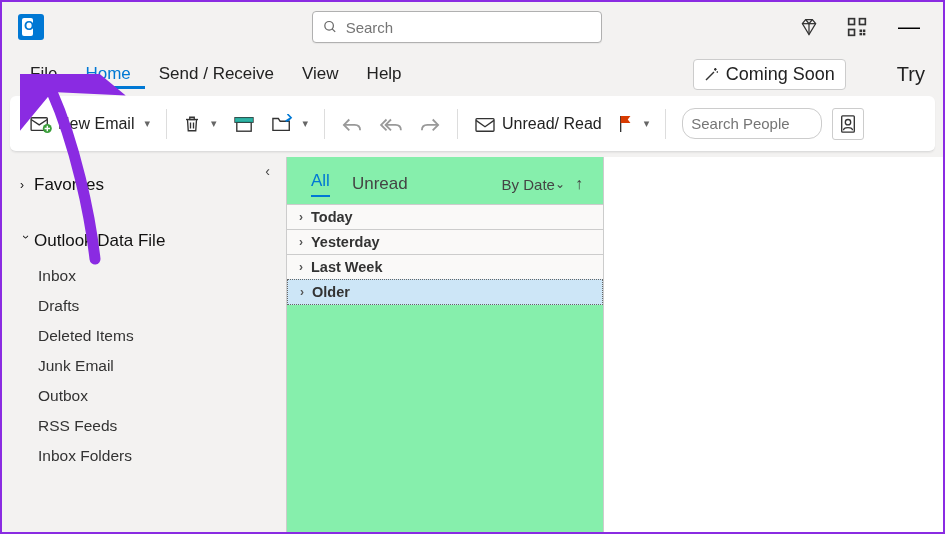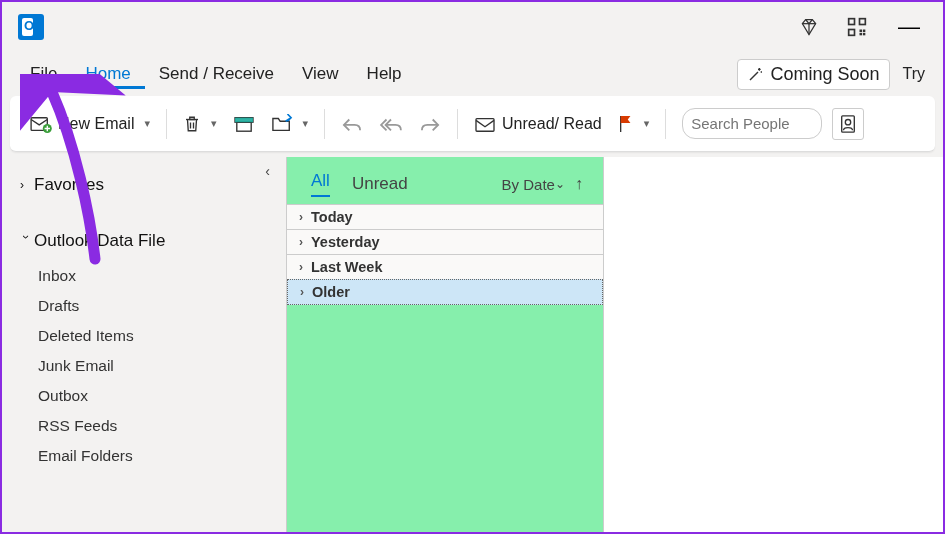--- a/index.html
+++ b/index.html
@@ -16,21 +16,21 @@
 .title-right { margin-left: auto; display: flex; align-items: center; gap: 28px; margin-right: 10px; }
 .title-icon svg { width: 20px; height: 20px; display: block; }
 .min-btn { width: 28px; text-align: center; font-size: 22px; }
 
 
 .menubar { height: 44px; display: flex; align-items: center; padding: 0 14px; font-size: 17px; color: #222; }
 .menu-item { padding: 4px 14px; cursor: default; }
 .menu-item.active { border-bottom: 3px solid #0078d4; color: #0078d4; padding-bottom: 2px; }
 .menu-right { margin-left: auto; display: flex; align-items: center; }
 .coming-soon { background: #fff; border: 1px solid #ccc; border-radius: 4px; padding: 4px 10px; font-size: 18px; display: flex; align-items: center; gap: 6px; margin-right: 8px; }
-.try { padding: 4px 4px; font-size: 16px; }
+.try { padding: 4px 4px; font-size: 20px; margin-left: 39px; }
 
 
 .toolbar { height: 56px; background: #fff; display: flex; align-items: center; padding: 0 12px; border-bottom: 1px solid #ddd; border-radius: 6px; margin: 0 8px 5px 8px; box-shadow: 0 1px 2px rgba(0,0,0,0.06); }
 .tb-btn { display: flex; align-items: center; gap: 6px; padding: 6px 8px; font-size: 16px; color: #222; }
 .tb-sep { width: 1px; height: 30px; background: #ddd; margin: 0 8px; }
 .chev { font-size: 11px; color: #666; margin-left: 4px; }
 .search-people { margin-left: 8px; border: 1px solid #ccc; width: 140px; border-radius: 13px; padding: 6px 8px; font-size: 15px; color: #888; background: #fff; }
 .addr-btn { margin-left: 10px; border: 1px solid #ccc; border-radius: 3px; width: 32px; height: 32px; display: flex; align-items: center; justify-content: center; }
 
 
@@ -57,20 +57,27 @@
 .arrow-overlay { position: absolute; left: 18px; top: 72px; pointer-events: none; }
 
 
 svg { display: block; }
 </style>
 </head>
 <body>
 
 <div class="titlebar">
   <div class="app-icon"></div>
+  <div class="searchbox">
+    <svg class="search-svg" viewBox="0 0 24 24" fill="none" stroke="#666" stroke-width="2">
+        <circle cx="10" cy="10" r="7"></circle>
+        <line x1="20" y1="20" x2="15" y2="15"></line>
+      </svg>
+    <input placeholder="Search" style="">
+  </div>
   <div class="title-right">
     <span class="title-icon">
       <svg viewBox="0 0 24 24" fill="none" stroke="#333" stroke-width="1.5">
           <path d="M4 8 L8 3 L16 3 L20 8 L12 21 Z"></path>
           <path d="M4 8 L20 8"></path>
           <path d="M8 3 L12 8 L16 3"></path>
           <path d="M12 8 L12 21"></path>
         </svg>
     </span>
     <span class="title-icon">
@@ -202,21 +209,21 @@
     <div class="nav-section-title">
       <span class="nav-chev" style="transform:rotate(90deg)">›</span>
       <span>Outlook Data File</span>
     </div>
     <div class="nav-item">Inbox</div>
     <div class="nav-item">Drafts</div>
     <div class="nav-item">Deleted Items</div>
     <div class="nav-item">Junk Email</div>
     <div class="nav-item">Outbox</div>
     <div class="nav-item">RSS Feeds</div>
-    <div class="nav-item">Email Folders</div>
+    <div class="nav-item">Inbox Folders</div>
   </div>
 
   <div class="maillist">
     <div class="mail-tabs">
       <span class="mail-tab active">All</span>
       <span class="mail-tab">Unread</span>
       <div class="mail-sort">
         <span>By Date</span>
         <span style="font-size:12px">⌄</span>
         <span style="margin-left:10px;font-size:16px">↑</span>

